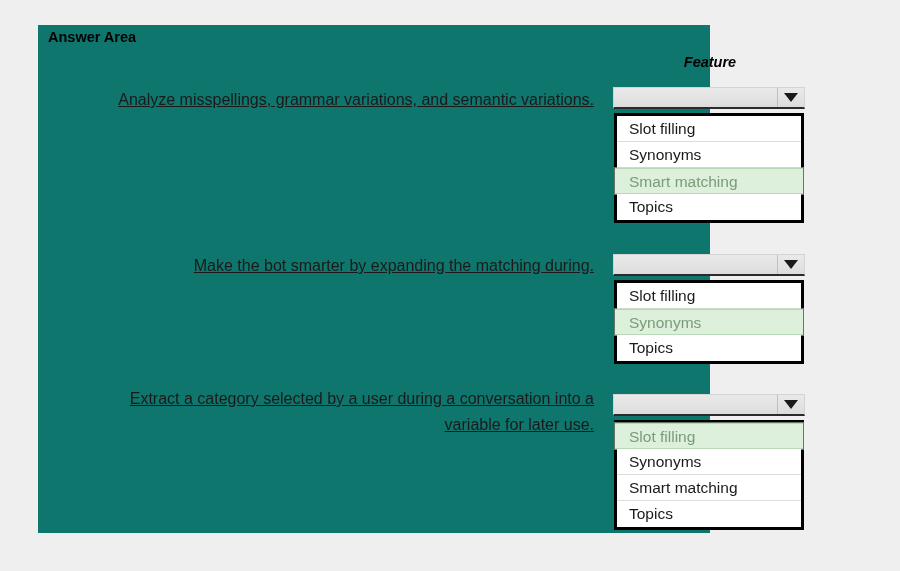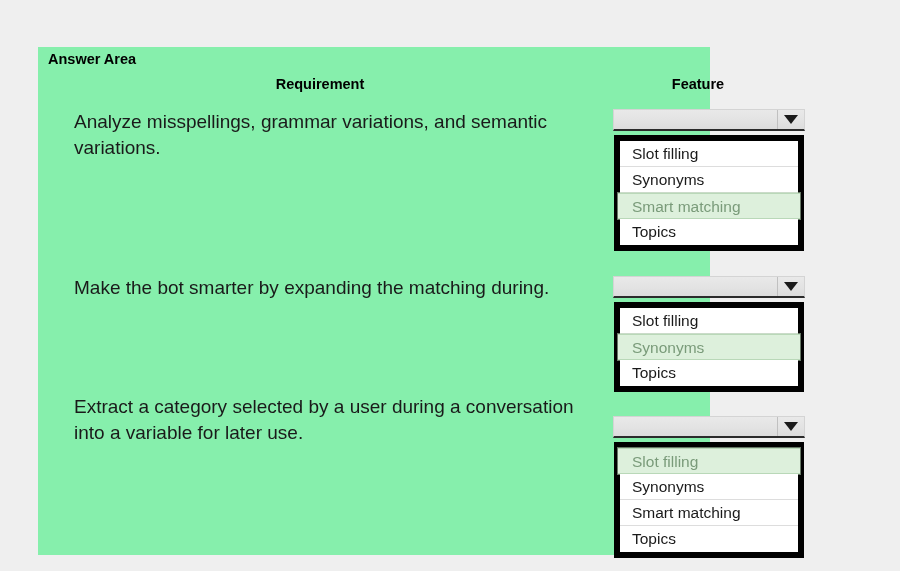--- a/index.html
+++ b/index.html
@@ -16,23 +16,22 @@
     position: relative;
   }
 
   
   #answer-card {
     position: absolute;
     left: 38px;
     top: 25px;
     width: 672px;
     height: 508px;
-    background: #86efac;
+    background: #0f766e;
     box-sizing: border-box;
-    margin-top: 22px;
   }
 
   #answer-area-title {
     position: absolute;
     left: 10px;
     top: 4px;
     font-size: 14.5px;
     font-weight: bold;
     color: #000000;
     letter-spacing: 0px;
@@ -45,34 +44,36 @@
     font-weight: bold;
     color: #000000;
     text-align: center;
   }
   #header-requirement {
     left: 182px;
     top: 29px;
     width: 200px;
   }
   #header-feature {
-    left: 560px;
+    left: 572px;
     top: 29px;
     width: 200px;
+    font-style: italic;
   }
 
   
   .req-text {
     position: absolute;
-    font-size: 19px;
+    font-size: 16px;
     color: #1a1a1a;
-    text-align: left;
+    text-align: right;
     line-height: 26px;
     width: 520px;
     left: 36px;
+    text-decoration: underline;
   }
 
   
   .dd-button {
     position: absolute;
     width: 192px;
     height: 22px;
     background: linear-gradient(to bottom, #e9e9e9 0%, #e3e3e3 55%, #dcdcdc 100%);
     border: 1px solid #d4d4d4;
     border-bottom: 2px solid #2b2b2b;
@@ -96,21 +97,21 @@
     border-left: 7px solid transparent;
     border-right: 7px solid transparent;
     border-top: 9px solid #1a1a1a;
   }
 
   
   .dd-list {
     position: absolute;
     width: 190px;
     background: #ffffff;
-    border: 6px solid #000000;
+    border: 3px solid #000000;
     box-sizing: border-box;
     padding: 0;
   }
   .dd-option {
     position: relative;
     height: 26px;
     line-height: 26px;
     padding-left: 12px;
     font-size: 15.5px;
     color: #1a1a1a;
@@ -134,21 +135,20 @@
     box-shadow: 0 0 0 1px rgba(185,216,184,0.55);
   }
 </style>
 </head>
 <body>
 
 <div id="answer-card">
 
   <div id="answer-area-title">Answer Area</div>
 
-  <div class="col-header" id="header-requirement">Requirement</div>
 
   <div class="col-header" id="header-feature">Feature</div>
 
   <div class="req-text" id="req-text-0" style="top:62px;">Analyze misspellings, grammar variations, and semantic variations.</div>
 
   <div class="dd-button" id="dd-button-0" style="left:575px; top:62px;">
     <div class="dd-arrow-box">
       <div class="dd-arrow"></div>
     </div>
   </div>
@@ -167,21 +167,21 @@
       <div class="dd-arrow"></div>
     </div>
   </div>
 
   <div class="dd-list" id="dd-list-1" style="left:576px; top:255px;">
     <div class="dd-option">Slot filling</div>
     <div class="dd-option selected">Synonyms</div>
     <div class="dd-option">Topics</div>
   </div>
 
-  <div class="req-text" id="req-text-2" style="top:347px;">Extract a category selected by a user during a conversation into a variable for later use.</div>
+  <div class="req-text" id="req-text-2" style="top:361px;">Extract a category selected by a user during a conversation into a variable for later use.</div>
 
   <div class="dd-button" id="dd-button-2" style="left:575px; top:369px;">
     <div class="dd-arrow-box">
       <div class="dd-arrow"></div>
     </div>
   </div>
 
   <div class="dd-list" id="dd-list-2" style="left:576px; top:395px;">
     <div class="dd-option selected">Slot filling</div>
     <div class="dd-option">Synonyms</div>

